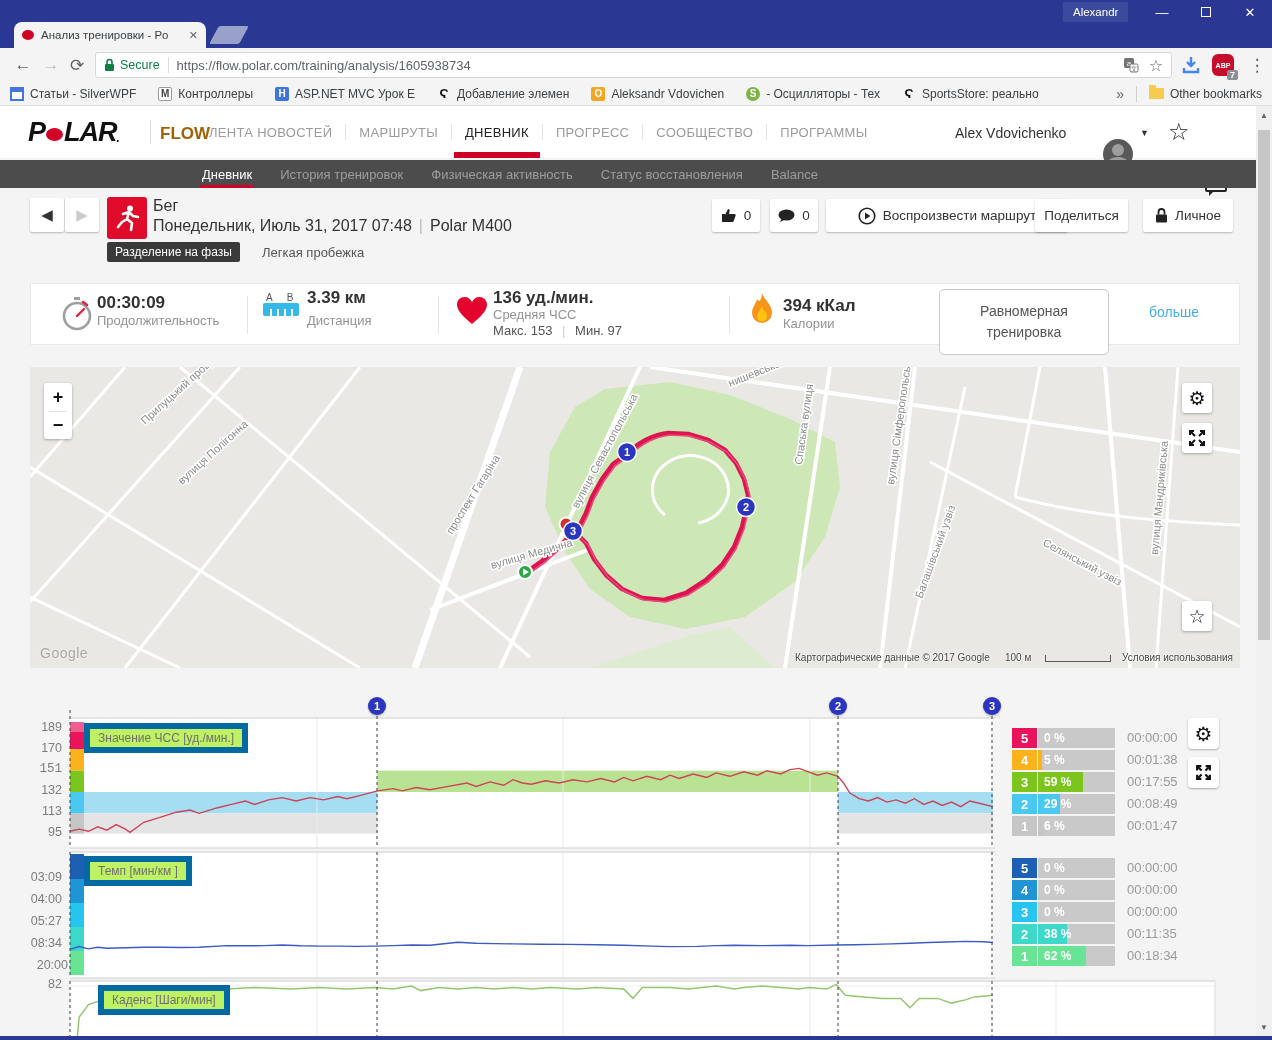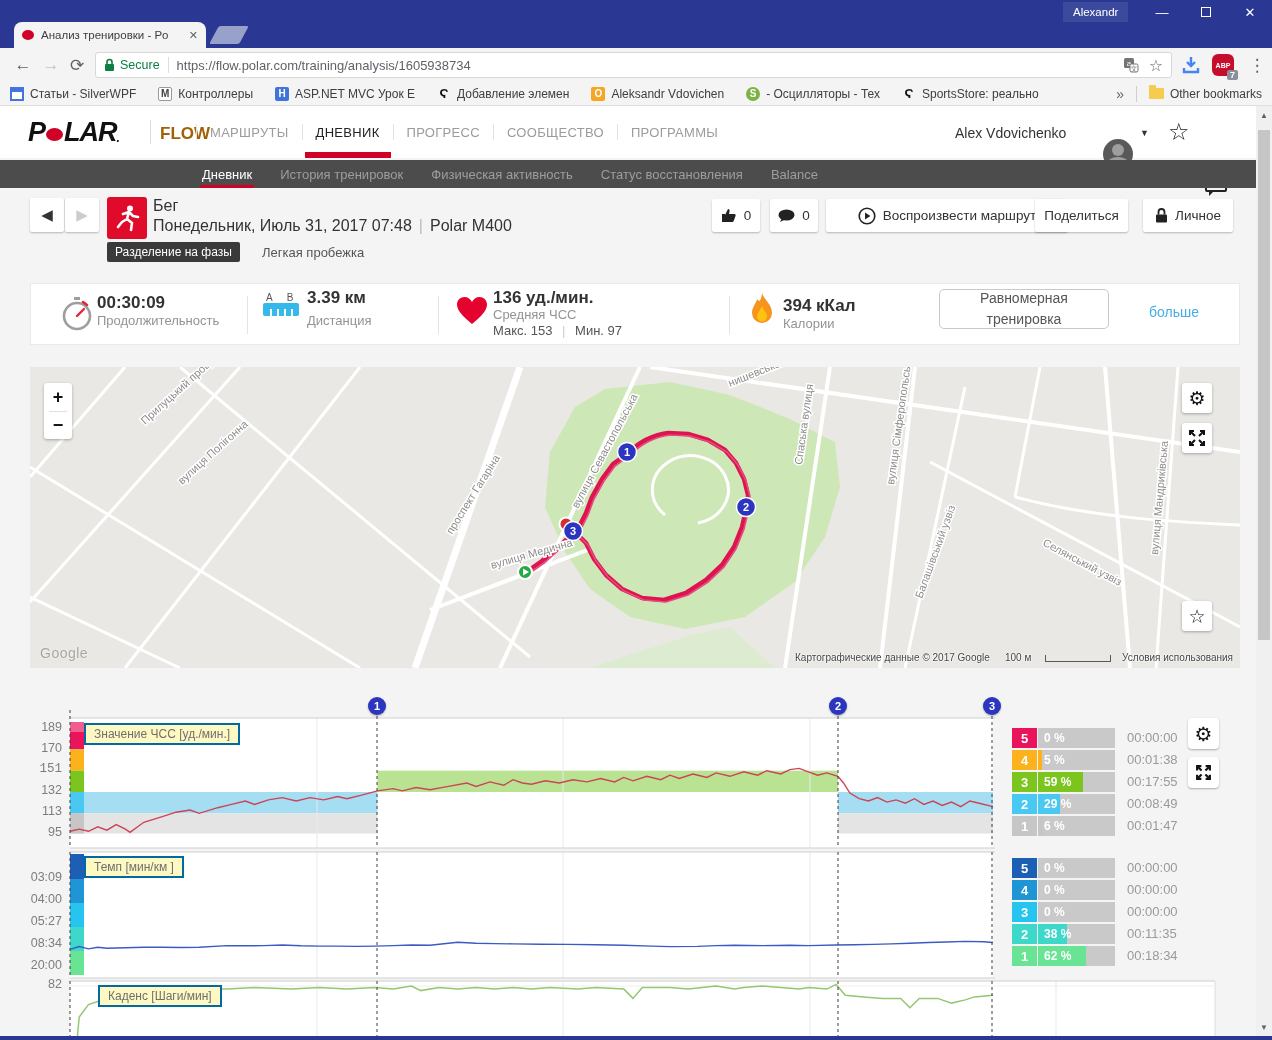--- a/index.html
+++ b/index.html
@@ -90,42 +90,42 @@
                 display:flex; align-items:center; padding:0 8px; border-radius:2px; }
   .session-note { left:262px; top:245px; font-size:13px; color:#555; }
   .hdr-btn { top:199px; height:33px; background:#fff; border-radius:2px; box-shadow:0 1px 2px rgba(0,0,0,.25);
              display:flex; align-items:center; justify-content:center; font-size:13.5px; color:#333; gap:7px; }
 
   
   .stats-card { left:30px; top:283px; width:1210px; height:62px; background:#fff; border:1px solid #e9e9e9; }
   .stat-val { font-size:17px; font-weight:bold; color:#333; }
   .stat-label { font-size:13px; color:#939393; }
   .stat-div { width:1px; height:38px; background:#e4e4e4; }
-  .benefit-btn { left:908px; top:5px; width:170px; height:40px; border:1px solid #c9c9c9; border-radius:5px;
+  .benefit-btn { left:908px; top:5px; width:170px; height:66px; border:1px solid #c9c9c9; border-radius:5px;
                  display:flex; align-items:center; justify-content:center; text-align:center;
                  font-size:14px; color:#555; line-height:1.5; padding:0 14px; background:#fff; }
   .more-link { left:1118px; top:20px; font-size:14px; color:#45aee5; }
   .ruler { width:36px; height:13px; background:#35b9ea; border-radius:2px; position:relative; overflow:hidden; }
   .ruler i { position:absolute; top:6px; width:1.5px; height:7px; background:#fff; }
   .ab { font-size:10px; color:#555; letter-spacing:14px; margin-left:3px; }
 
   
   .map { left:30px; top:367px; width:1210px; height:301px; background:#e9e8e4; overflow:hidden; }
   .map-ctl { background:#fff; border-radius:3px; box-shadow:0 1px 3px rgba(0,0,0,.3); display:flex;
              align-items:center; justify-content:center; color:#111; }
   .map-attr { font-size:10px; color:#444; text-shadow:0 0 2px #fff,0 0 2px #fff,0 0 2px #fff; white-space:nowrap; }
   .gmap-logo { font-size:14px; color:#a7a5a0; letter-spacing:.5px; text-shadow:0 0 2px #fff; }
   .scalebar { width:66px; height:7px; border:1.5px solid #5a5a5a; border-top:none; }
 
   
   .charts-bg { left:0; top:676px; width:1256px; height:364px; background:#f4f4f4; }
   .marker-dot { width:18px; height:18px; border-radius:50%; background:#2b35c0; color:#fff; font-size:11px;
                 font-weight:bold; display:flex; align-items:center; justify-content:center; box-shadow:0 1px 2px rgba(0,0,0,.3); }
   .ytick { width:36px; text-align:right; font-size:12.5px; color:#7d7d7d; }
-  .legend-chip { background:#fef9c3; border:2px solid #0369a1; font-size:12px; color:#6f6f6f; padding:2px 8px; white-space:nowrap; }
+  .legend-chip { background:#bef264; border:6px solid #0369a1; font-size:12px; color:#6f6f6f; padding:2px 8px; white-space:nowrap; }
   .zone-row { position:relative; width:176px; height:20px; margin-bottom:2px; }
   .zone-chip { position:absolute; left:0; top:0; width:25px; height:20px; color:#fff; font-size:13px; font-weight:bold;
                display:flex; align-items:center; justify-content:center; }
   .zone-bar { position:absolute; left:26px; top:0; width:77px; height:20px; background:#c9c9c9; }
   .zone-fill { position:absolute; left:0; top:0; height:20px; }
   .zone-pct { position:absolute; left:6px; top:0; height:20px; display:flex; align-items:center; color:#fff;
               font-size:12px; font-weight:bold; }
   .zone-time { position:absolute; left:115px; top:2px; font-size:13px; color:#9a9a9a; white-space:nowrap; }
   .chart-btn { width:31px; height:31px; background:#fff; border-radius:4px; box-shadow:0 1px 2px rgba(0,0,0,.3);
                display:flex; align-items:center; justify-content:center; }
@@ -231,20 +231,21 @@
   <div class="abs polar-header"></div>
   <div class="abs logo">
     <span>P</span>
     <span class="logo-o"></span>
     <span>LAR</span>
     <span class="logo-dot">.</span>
   </div>
   <div class="abs hdr-sep"></div>
   <div class="abs flow">FLOW</div>
   <div class="abs pnav">
+      <div class="pnav-item">ЛЕНТА НОВОСТЕЙ</div>
       <div class="pnav-sep"></div>
       <div class="pnav-item">МАРШРУТЫ</div>
       <div class="pnav-sep"></div>
       <div class="pnav-item active">ДНЕВНИК</div>
       <div class="pnav-sep"></div>
       <div class="pnav-item">ПРОГРЕСС</div>
       <div class="pnav-sep"></div>
       <div class="pnav-item">СООБЩЕСТВО</div>
       <div class="pnav-sep"></div>
       <div class="pnav-item">ПРОГРАММЫ</div>
@@ -506,21 +507,21 @@
       <div class="abs ytick" style="left: 26px; top: 762px; font-family: Liberation Mono, monospace;">151</div>
       <div class="abs ytick" style="left: 26px; top: 783px;">132</div>
       <div class="abs ytick" style="left: 26px; top: 804px;">113</div>
       <div class="abs ytick" style="left: 26px; top: 825px;">95</div>
     </div>
   <div id="pace-yticks">
       <div class="abs ytick" style="left: 26px; top: 870px;">03:09</div>
       <div class="abs ytick" style="left: 26px; top: 892px;">04:00</div>
       <div class="abs ytick" style="left: 26px; top: 914px;">05:27</div>
       <div class="abs ytick" style="left: 26px; top: 936px;">08:34</div>
-      <div class="abs ytick" style="left: 26px; top: 958px;">20:00</div>
+      <div class="abs ytick" style="left: 32px; top: 958px;">20:00</div>
     </div>
   <div class="abs ytick" style="left:26px;top:977px">82</div>
 
   <div class="abs" id="hr-zones" style="left:1012px;top:728px">
       <div class="zone-row">
         <div class="zone-chip" style="background: rgb(233, 20, 91);">5</div>
         <div class="zone-bar">
           <div class="zone-fill" style="width: 0px; background: rgb(233, 20, 91);"></div>
         </div>
         <div class="zone-pct" style="left: 32px;">0 %</div>

